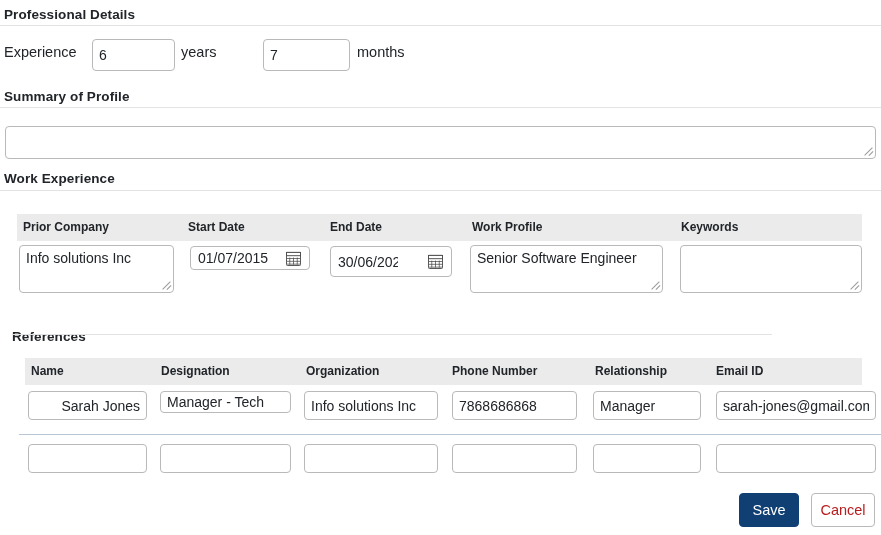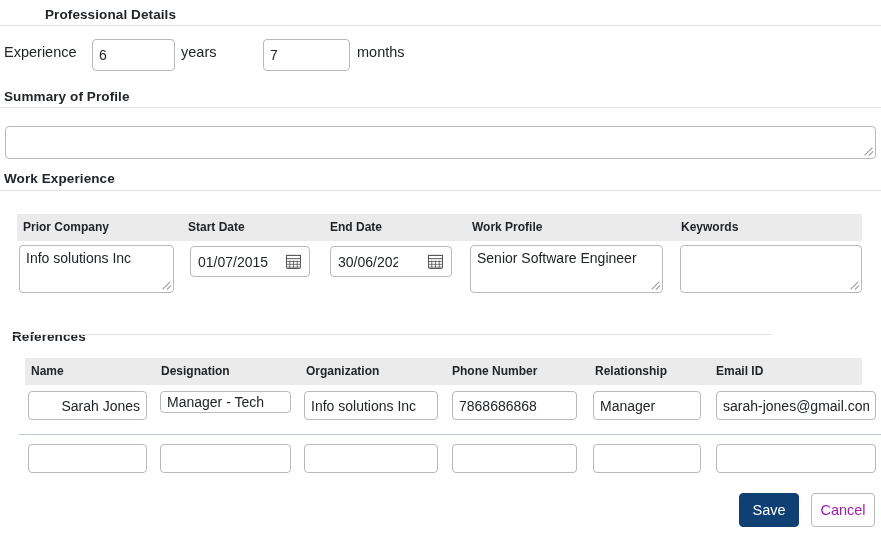--- a/index.html
+++ b/index.html
@@ -143,27 +143,27 @@
   }
   .btn-primary {
     background: #0f3f73;
     border: 1px solid #0f3f73;
     color: #ffffff;
     text-align: center;
   }
   .btn-secondary {
     background: #ffffff;
     border: 1px solid #b9b9b9;
-    color: #a21caf;
+    color: #b91c1c;
   }
 </style>
 </head>
 <body>
 
-<div class="abs section-title" style="left:4px; top:7px;margin-left:41px;">Professional Details</div>
+<div class="abs section-title" style="left:4px; top:7px;">Professional Details</div>
 <div class="abs divider" style="left:0px; top:25px; width:881px;"></div>
 
 <div class="abs plain-label" style="left:4px; top:44px;">Experience</div>
 
 <input class="abs txt-input" type="text" style="left: 92px; top: 39px; width: 83px; height: 32px;" value="6">
 
 <div class="abs plain-label" style="left:181px; top:44px;">years</div>
 
 <input class="abs txt-input" type="text" style="left: 263px; top: 39px; width: 87px; height: 32px;" value="7">
 
@@ -185,21 +185,21 @@
 <div class="th" style="left:188px; top:220px;">Start Date</div>
 <div class="th" style="left:330px; top:220px;">End Date</div>
 <div class="th" style="left:472px; top:220px;">Work Profile</div>
 <div class="th" style="left:681px; top:220px;">Keywords</div>
 
 <div class="abs" style="left:19px; top:245px; width:155px; height:48px;">
   <textarea class="txt-input" style="width: 155px; height: 48px;">Info solutions Inc</textarea>
   <span class="resize-grip" style="right:2px; bottom:4px;"></span>
 </div>
 
-<div class="date-wrap" style="left:190px; top:246px; width:120px; height:31px;">
+<div class="date-wrap" style="left:190px; top:246px; width:120px; height:24px;">
   <input type="text" value="01/07/2015" style="">
   <span class="cal-icon">
     <svg width="15" height="15" viewBox="0 0 16 16" aria-hidden="true">
       <rect x="0.5" y="1.5" width="15" height="14" rx="1" fill="#fff" stroke="#4a4a4a"></rect>
       <rect x="0.5" y="1.5" width="15" height="3.5" fill="#fff" stroke="#4a4a4a"></rect>
       <line x1="4" y1="7" x2="4" y2="14.5" stroke="#4a4a4a" stroke-width="0.8"></line>
       <line x1="8" y1="7" x2="8" y2="14.5" stroke="#4a4a4a" stroke-width="0.8"></line>
       <line x1="12" y1="7" x2="12" y2="14.5" stroke="#4a4a4a" stroke-width="0.8"></line>
       <line x1="1" y1="8" x2="15" y2="8" stroke="#4a4a4a" stroke-width="0.8"></line>
       <line x1="1" y1="11" x2="15" y2="11" stroke="#4a4a4a" stroke-width="0.8"></line>

